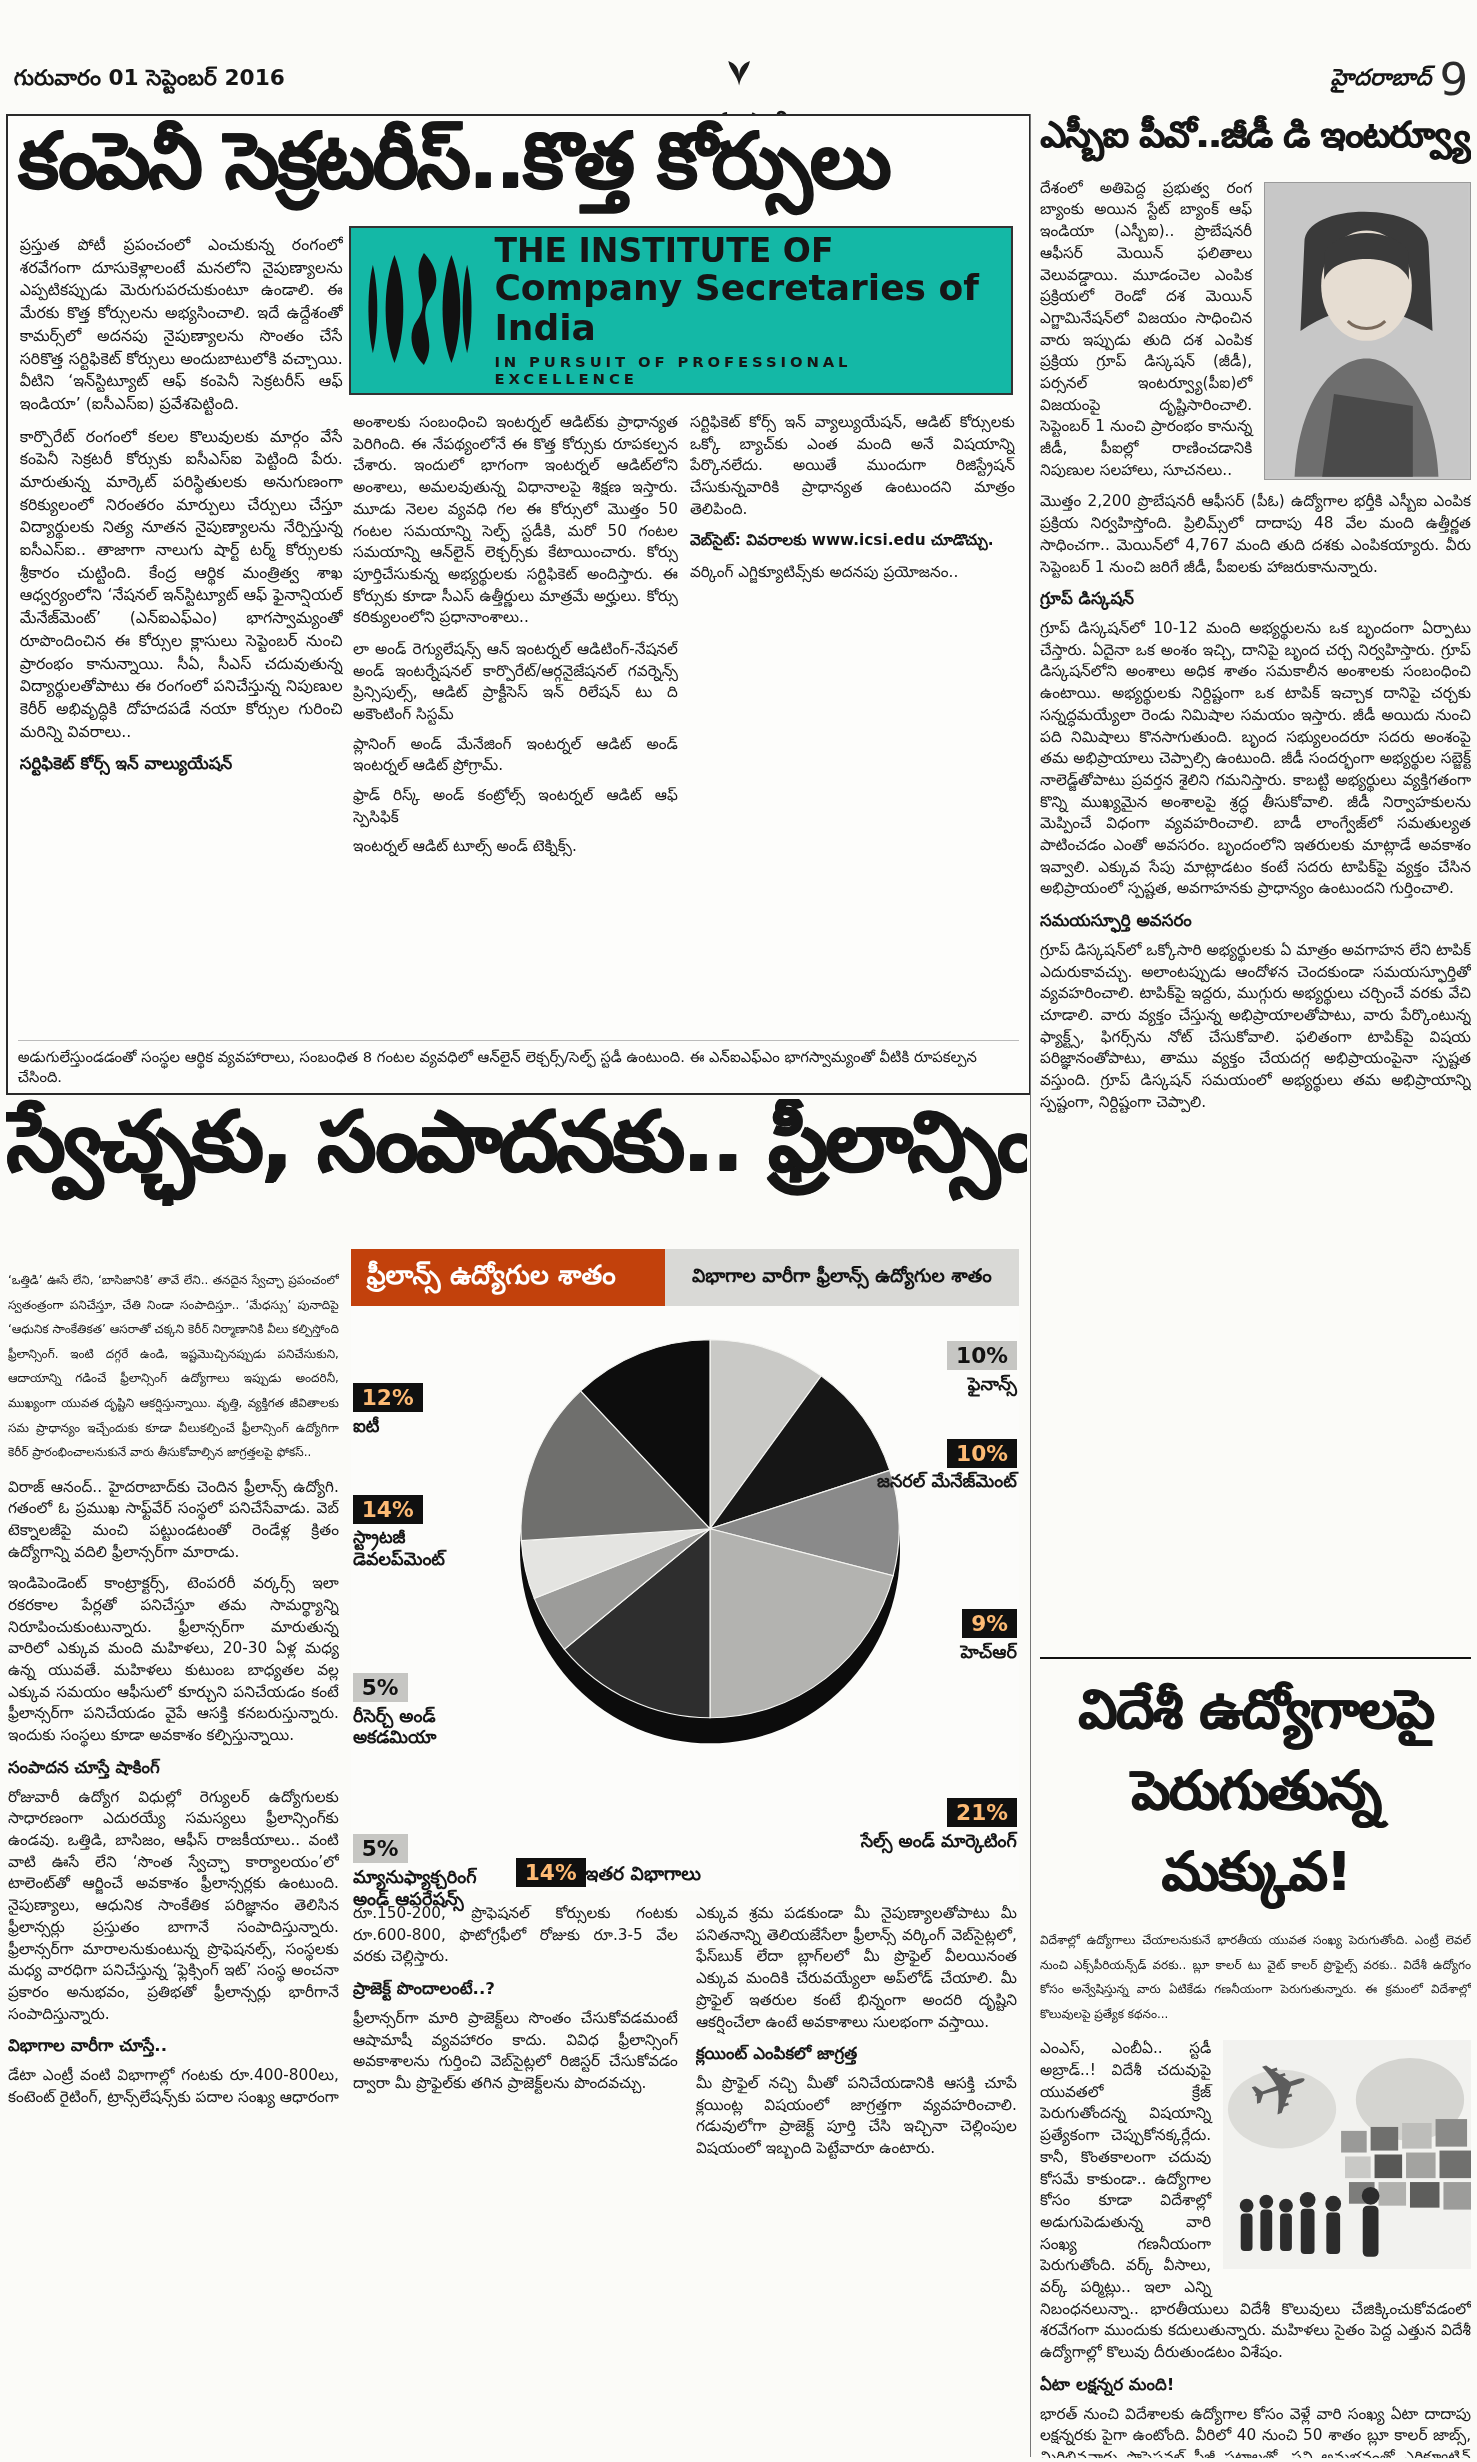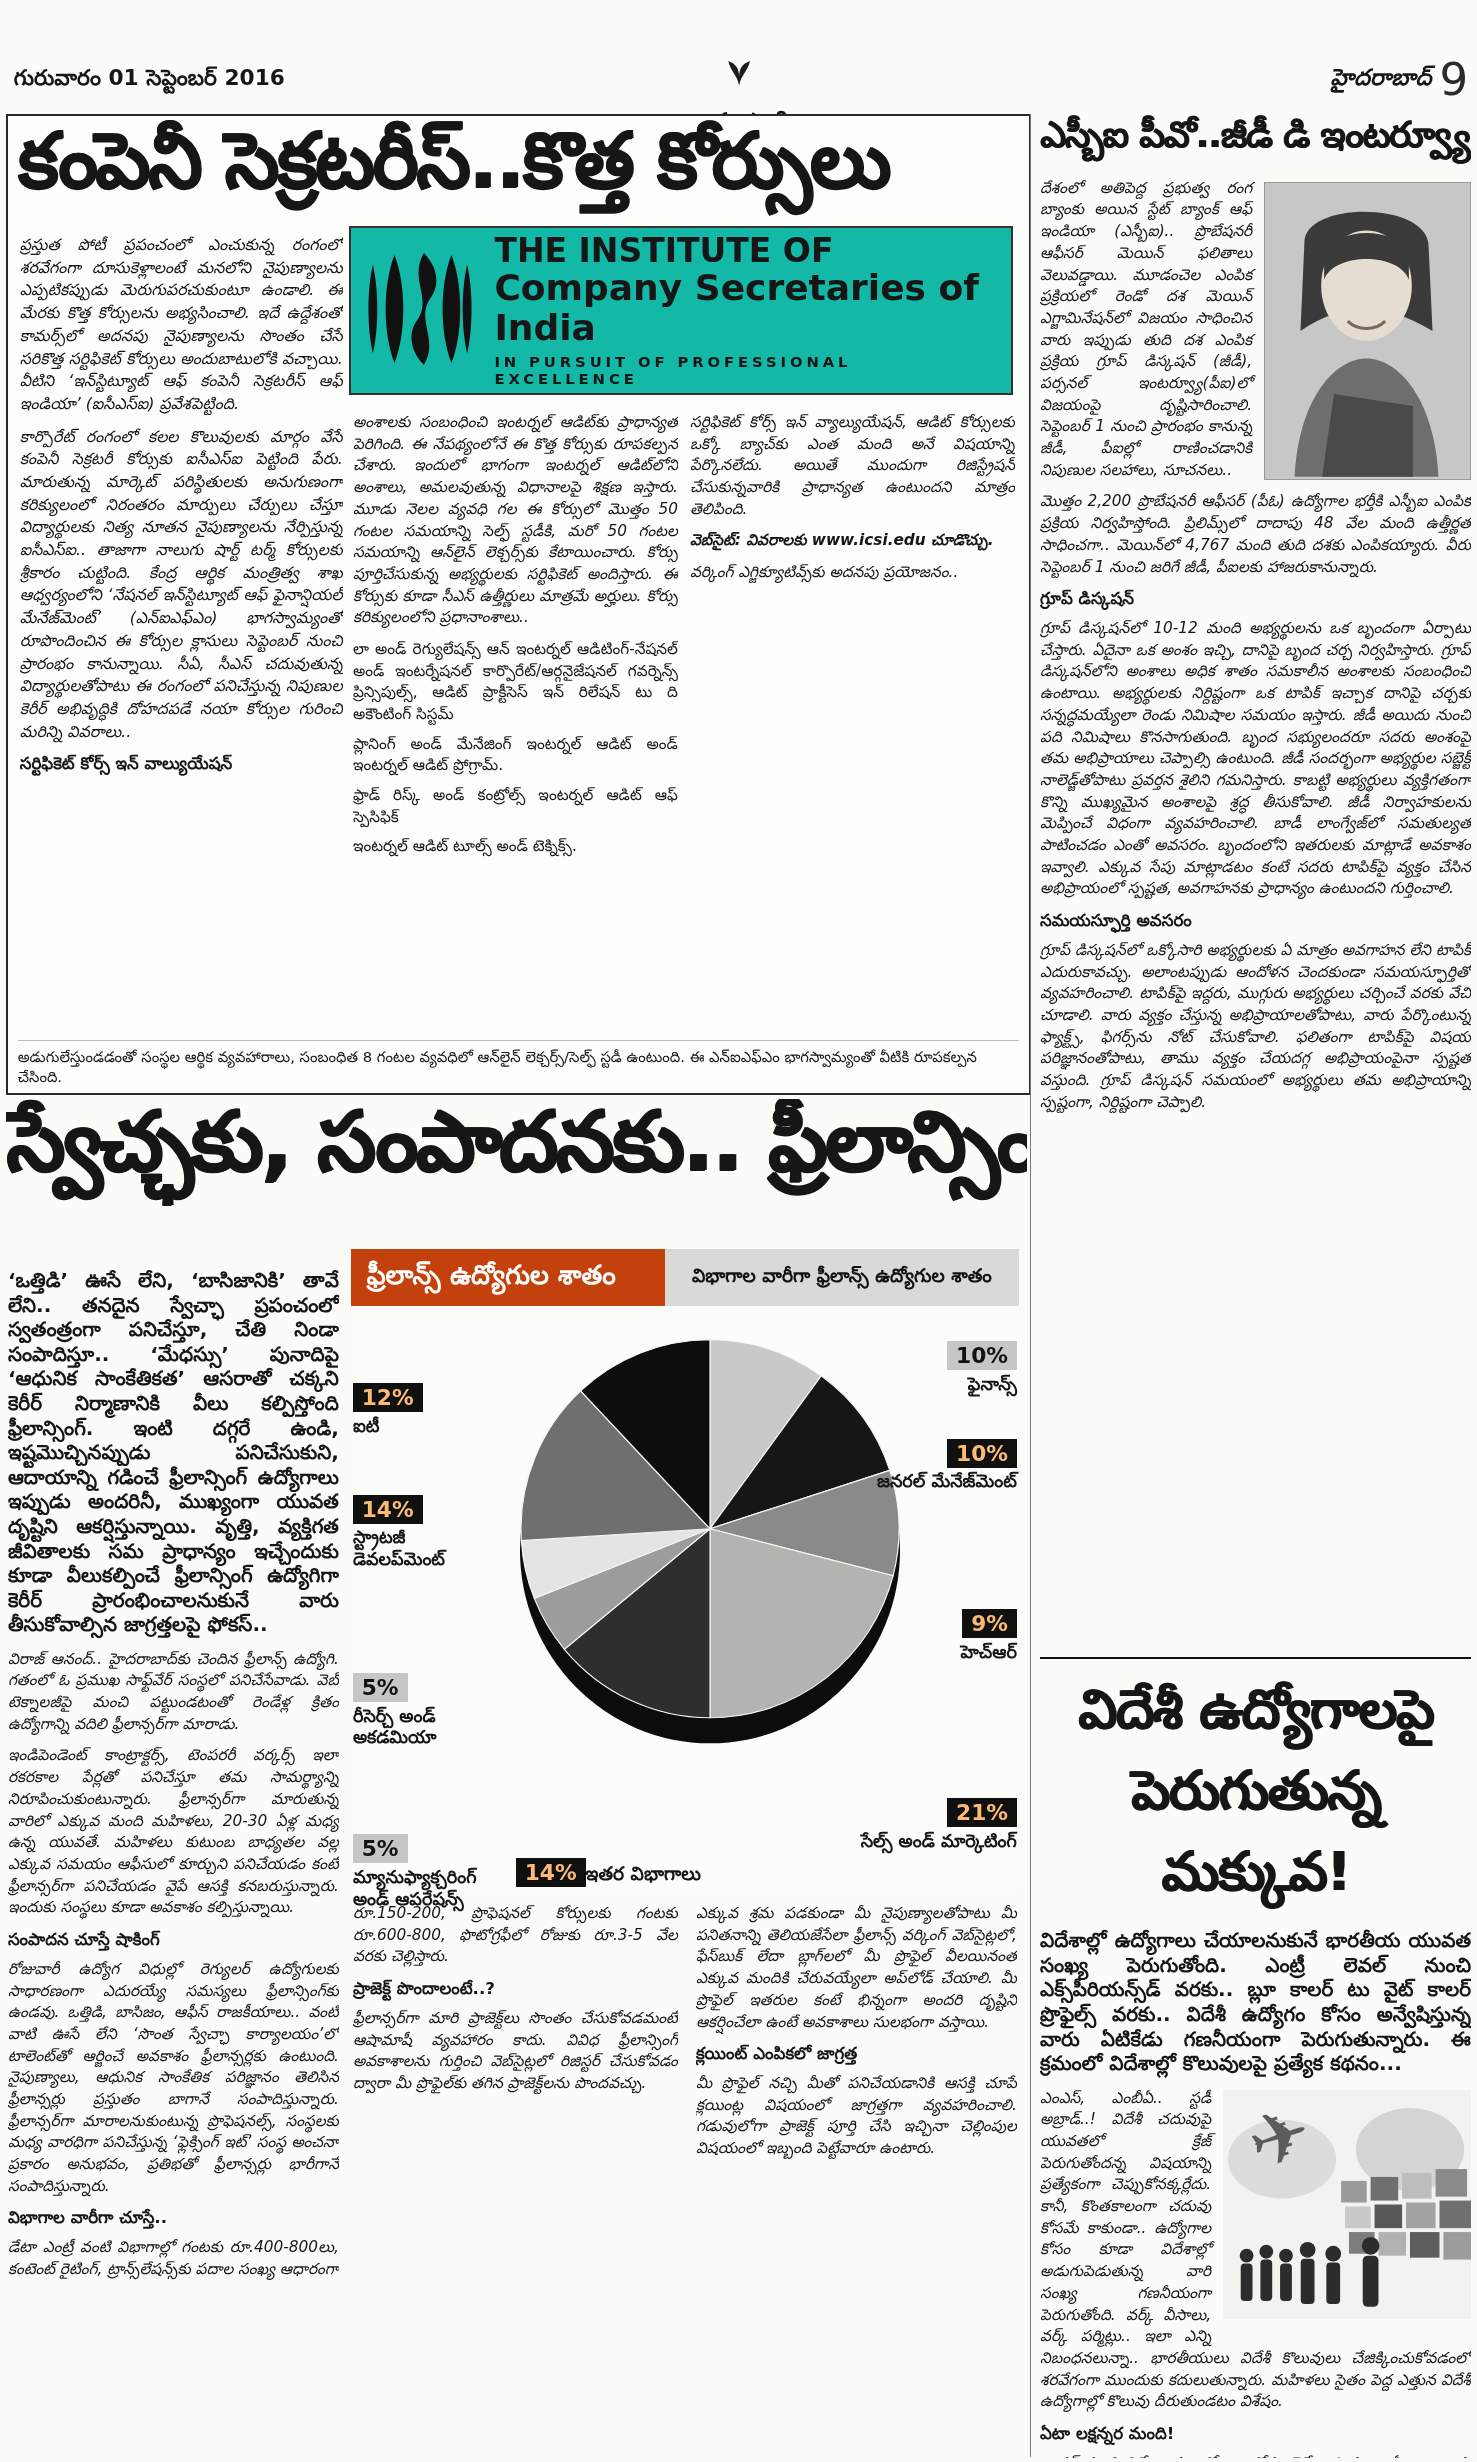--- a/index.html
+++ b/index.html
@@ -11,24 +11,24 @@
   }
   
   .hdr{position:absolute;left:0;top:51px;width:1478px;height:59px;}
   .hdr-date{position:absolute;left:13.8px;top:13.8px;font-size:21.7px;font-weight:bold;}
   .masthead{position:absolute;left:50%;transform:translateX(-50%);top:5.9px;display:flex;align-items:center;gap:17px;flex-direction:column;}
   .masthead-name{font-size:29.6px;font-weight:bold;letter-spacing:-1px;}
   .hdr-right{position:absolute;right:9.9px;top:2px;display:flex;align-items:center;gap:7.9px;}
   .hdr-city{font-size:22.7px;font-weight:bold;font-style:italic;}
   .hdr-pageno{font-size:45px;font-weight:normal;color:#2b2b2b;}
   
-  .para{font-size:15.3px;line-height:21.7px;text-align:justify;margin:0 0 9.9px 0;font-style:italic;}
+  .para{font-size:15.3px;line-height:21.7px;text-align:justify;margin:0 0 9.9px 0;}
   .bullet{font-size:15.3px;line-height:21.7px;text-align:justify;margin:0 0 7.9px 0;}
   .subhead{font-size:16.7px;font-weight:bold;margin:7.9px 0 5.9px 0;}
-  .intro-bold{font-size:20px;line-height:24.6px;font-weight:bold;text-align:justify;margin:0 0 11.8px 0;}
+  .intro-bold{font-size:12px;line-height:24.6px;font-weight:normal;text-align:justify;margin:0 0 11.8px 0;}
   .weblink{font-weight:bold;}
   
   .a1-box{position:absolute;left:5.9px;top:114px;width:1021px;height:977px;border:2px solid #2a2a2a;background:#fdfdfb;overflow:hidden;}
   .a1-headline{position:absolute;left:9.9px;top:2px;width:1001px;font-size:77px;line-height:1.12;font-weight:bold;letter-spacing:-2px;white-space:nowrap;text-shadow:1.5px 0 currentColor,0 0.5px currentColor;}
   .icsi-box{position:absolute;left:341px;top:110px;width:664px;height:169px;border:2px solid #333;background:#14b8a6;display:flex;align-items:center;gap:21.7px;padding:0 13.8px;box-sizing:border-box;}
   .icsi-text .l1{font-size:33px;font-weight:bold;letter-spacing:0px;line-height:1.05;}
   .icsi-text .l2{font-size:36px;font-weight:bold;line-height:1.1;}
   .icsi-text .l3{font-size:14.8px;font-weight:bold;letter-spacing:3.9px;margin-top:5.9px;}
   .a1-col{position:absolute;overflow:hidden;}
   .a1-col1{left:11.8px;top:118px;width:323px;height:796px;}

